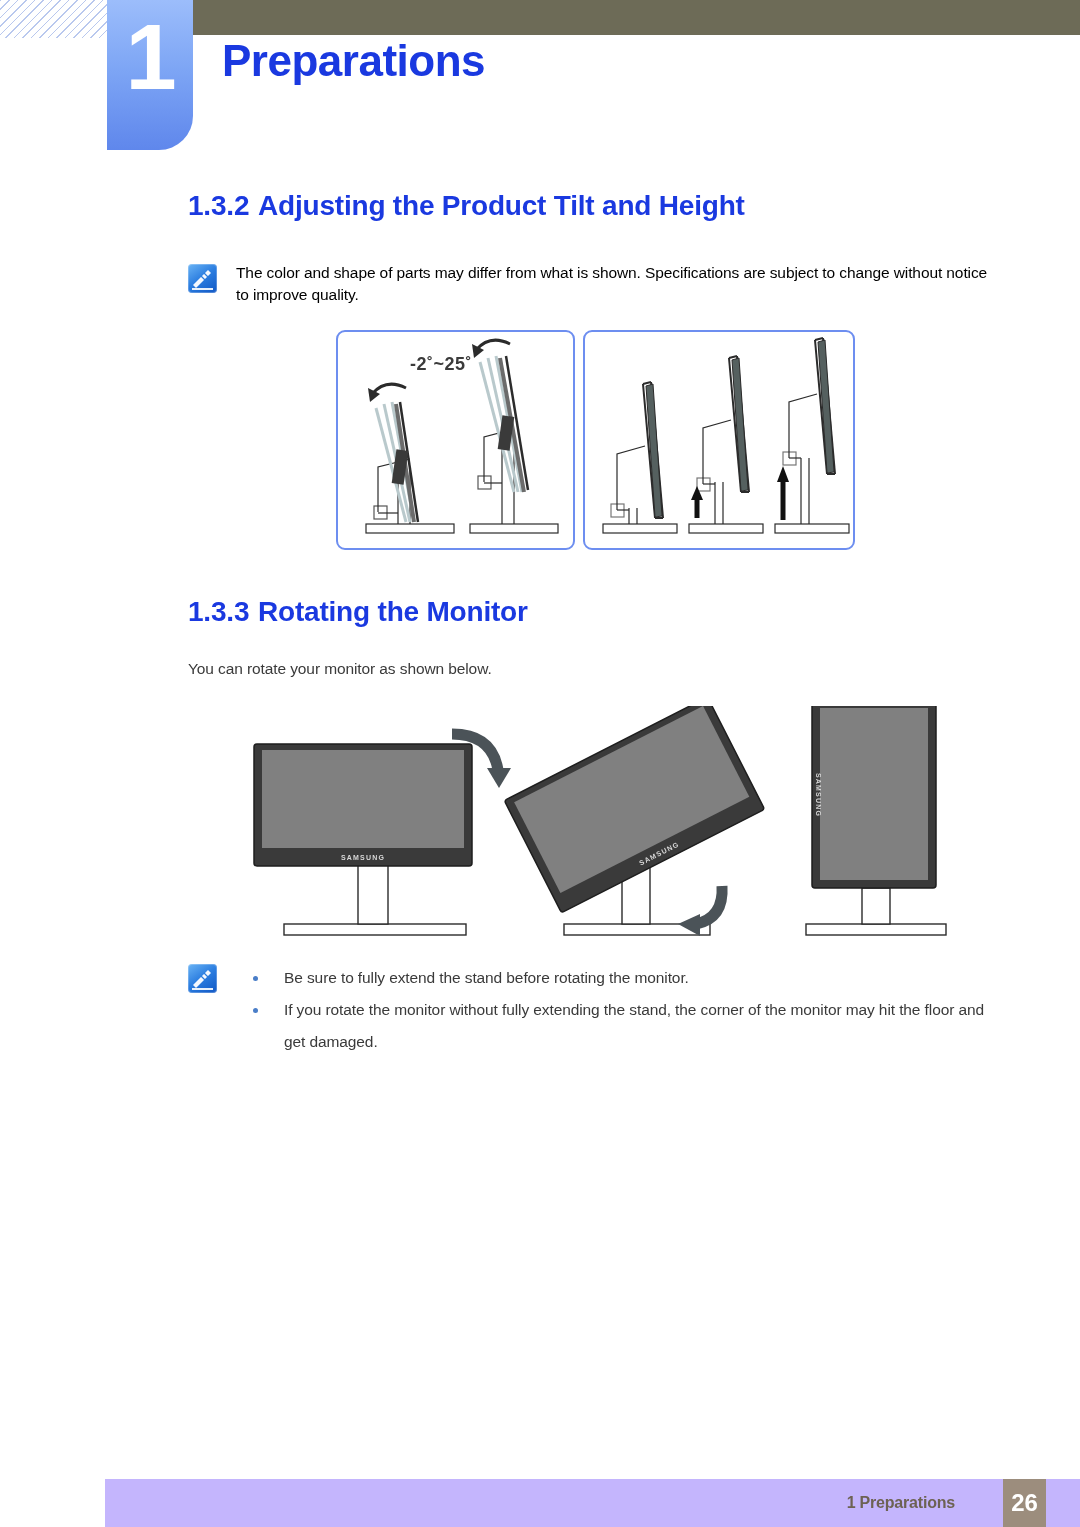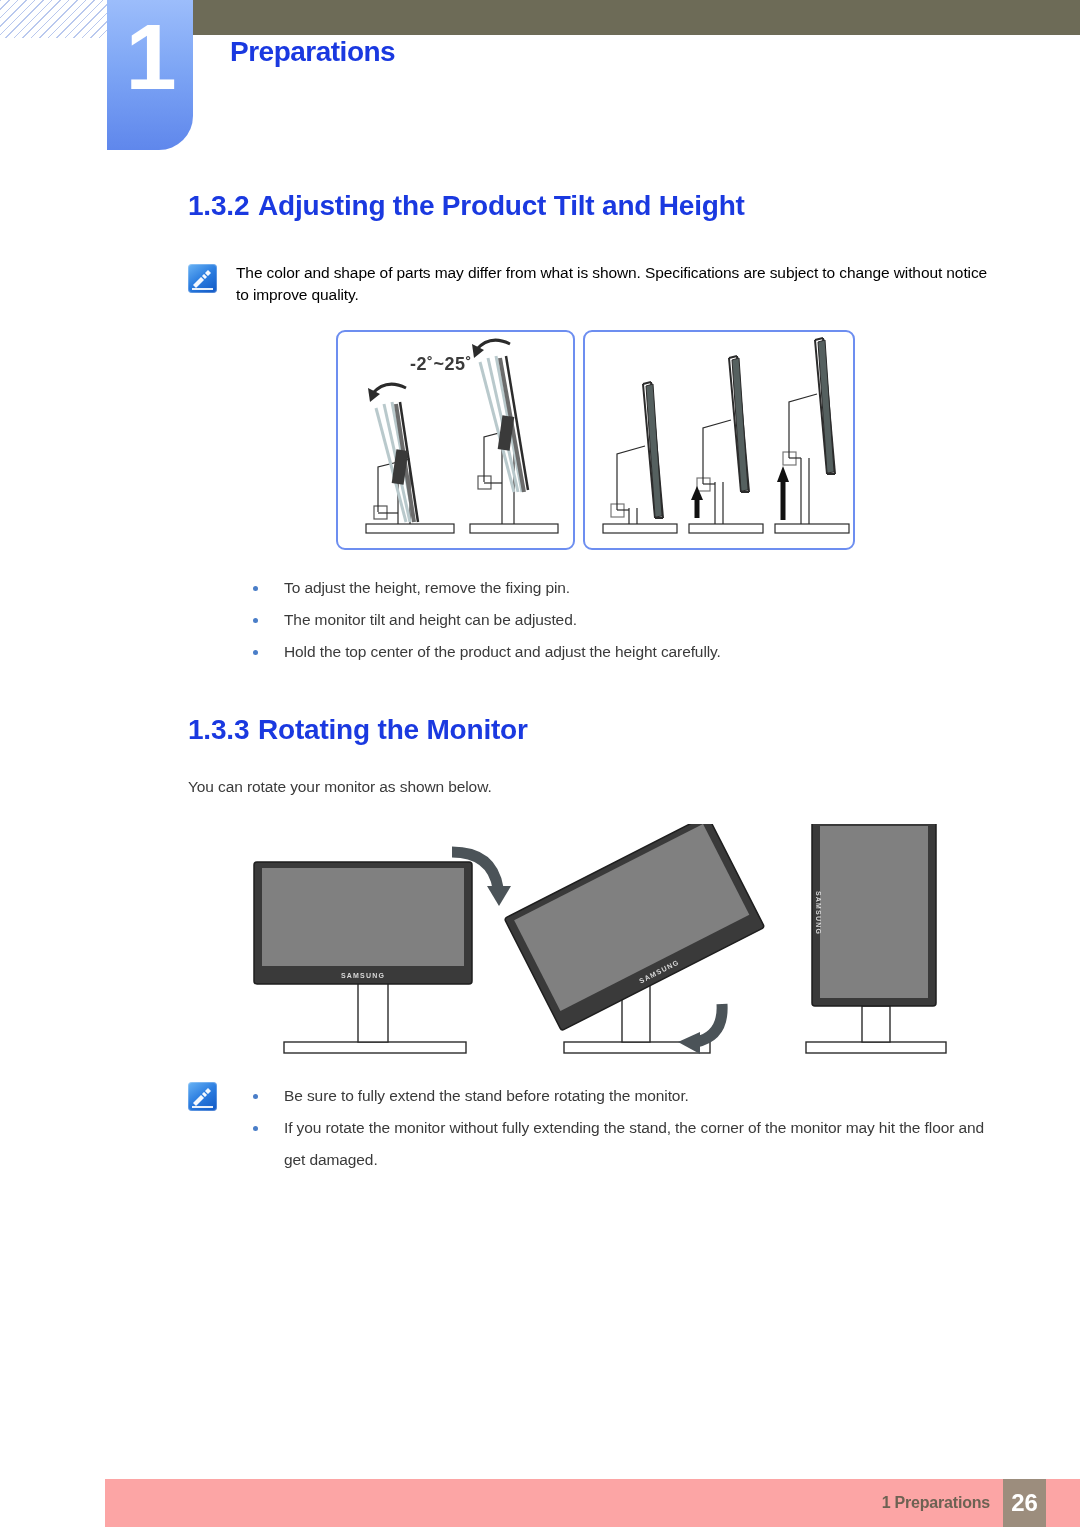--- a/index.html
+++ b/index.html
@@ -48,22 +48,22 @@
   .chapter-tab .num {
     color: #ffffff;
     font-size: 92px;
     font-weight: bold;
     line-height: 0.95;
     letter-spacing: -2px;
     font-family: "Liberation Sans", sans-serif;
   }
   .chapter-title {
     position: absolute;
-    left: 230px; top: 36px;
-    font-size: 28px;
+    left: 222px; top: 36px;
+    font-size: 44px;
     font-weight: bold;
     color: #1a39e0;
     letter-spacing: -0.5px;
   }
 
   
   .content {
     position: absolute;
     left: 0; top: 190px;
     width: 1080px;
@@ -163,24 +163,25 @@
     position: relative;
     height: 250px;
   }
   .rotate-figure svg { display: block; }
 
   
   .footer {
     position: absolute;
     left: 105px; bottom: 0;
     width: 975px; height: 48px;
-    background: #fca5a5;
+    background: #c4b5fd;
     display: flex;
     align-items: center;
     justify-content: flex-end;
+    gap: 35px;
   }
   .footer-label {
     font-size: 16px;
     font-weight: bold;
     color: #6d6253;
     margin-right: 13px;
     letter-spacing: -0.2px;
   }
   .footer-page {
     width: 43px;
@@ -328,25 +329,20 @@
           </g>
           <path d="M233 10 L240 8 L249 140 L242 141 Z" fill="#55605f" stroke="#2b2b2b" stroke-width="1"></path>
 
           <path d="M198 188 L198 146" stroke="#111" stroke-width="5"></path>
           <polygon points="192,150 204,150 198,134" fill="#111" stroke="none"></polygon>
         </g>
       </svg>
     </div>
   </div>
 
-  <ul class="bullets indent" style="margin-top:22px;">
-    <li>To adjust the height, remove the fixing pin.</li>
-    <li>The monitor tilt and height can be adjusted.</li>
-    <li>Hold the top center of the product and adjust the height carefully.</li>
-  </ul>
 
   <div class="h2" style="margin-top:46px;">
     <span class="h2-num">1.3.3</span>
     <span class="h2-text">Rotating the Monitor</span>
   </div>
 
   <div class="plain-para" style="margin-top:26px;">You can rotate your monitor as shown below.</div>
 
   <div class="rotate-figure">
     <svg width="1080" height="250" viewBox="0 0 1080 250">

